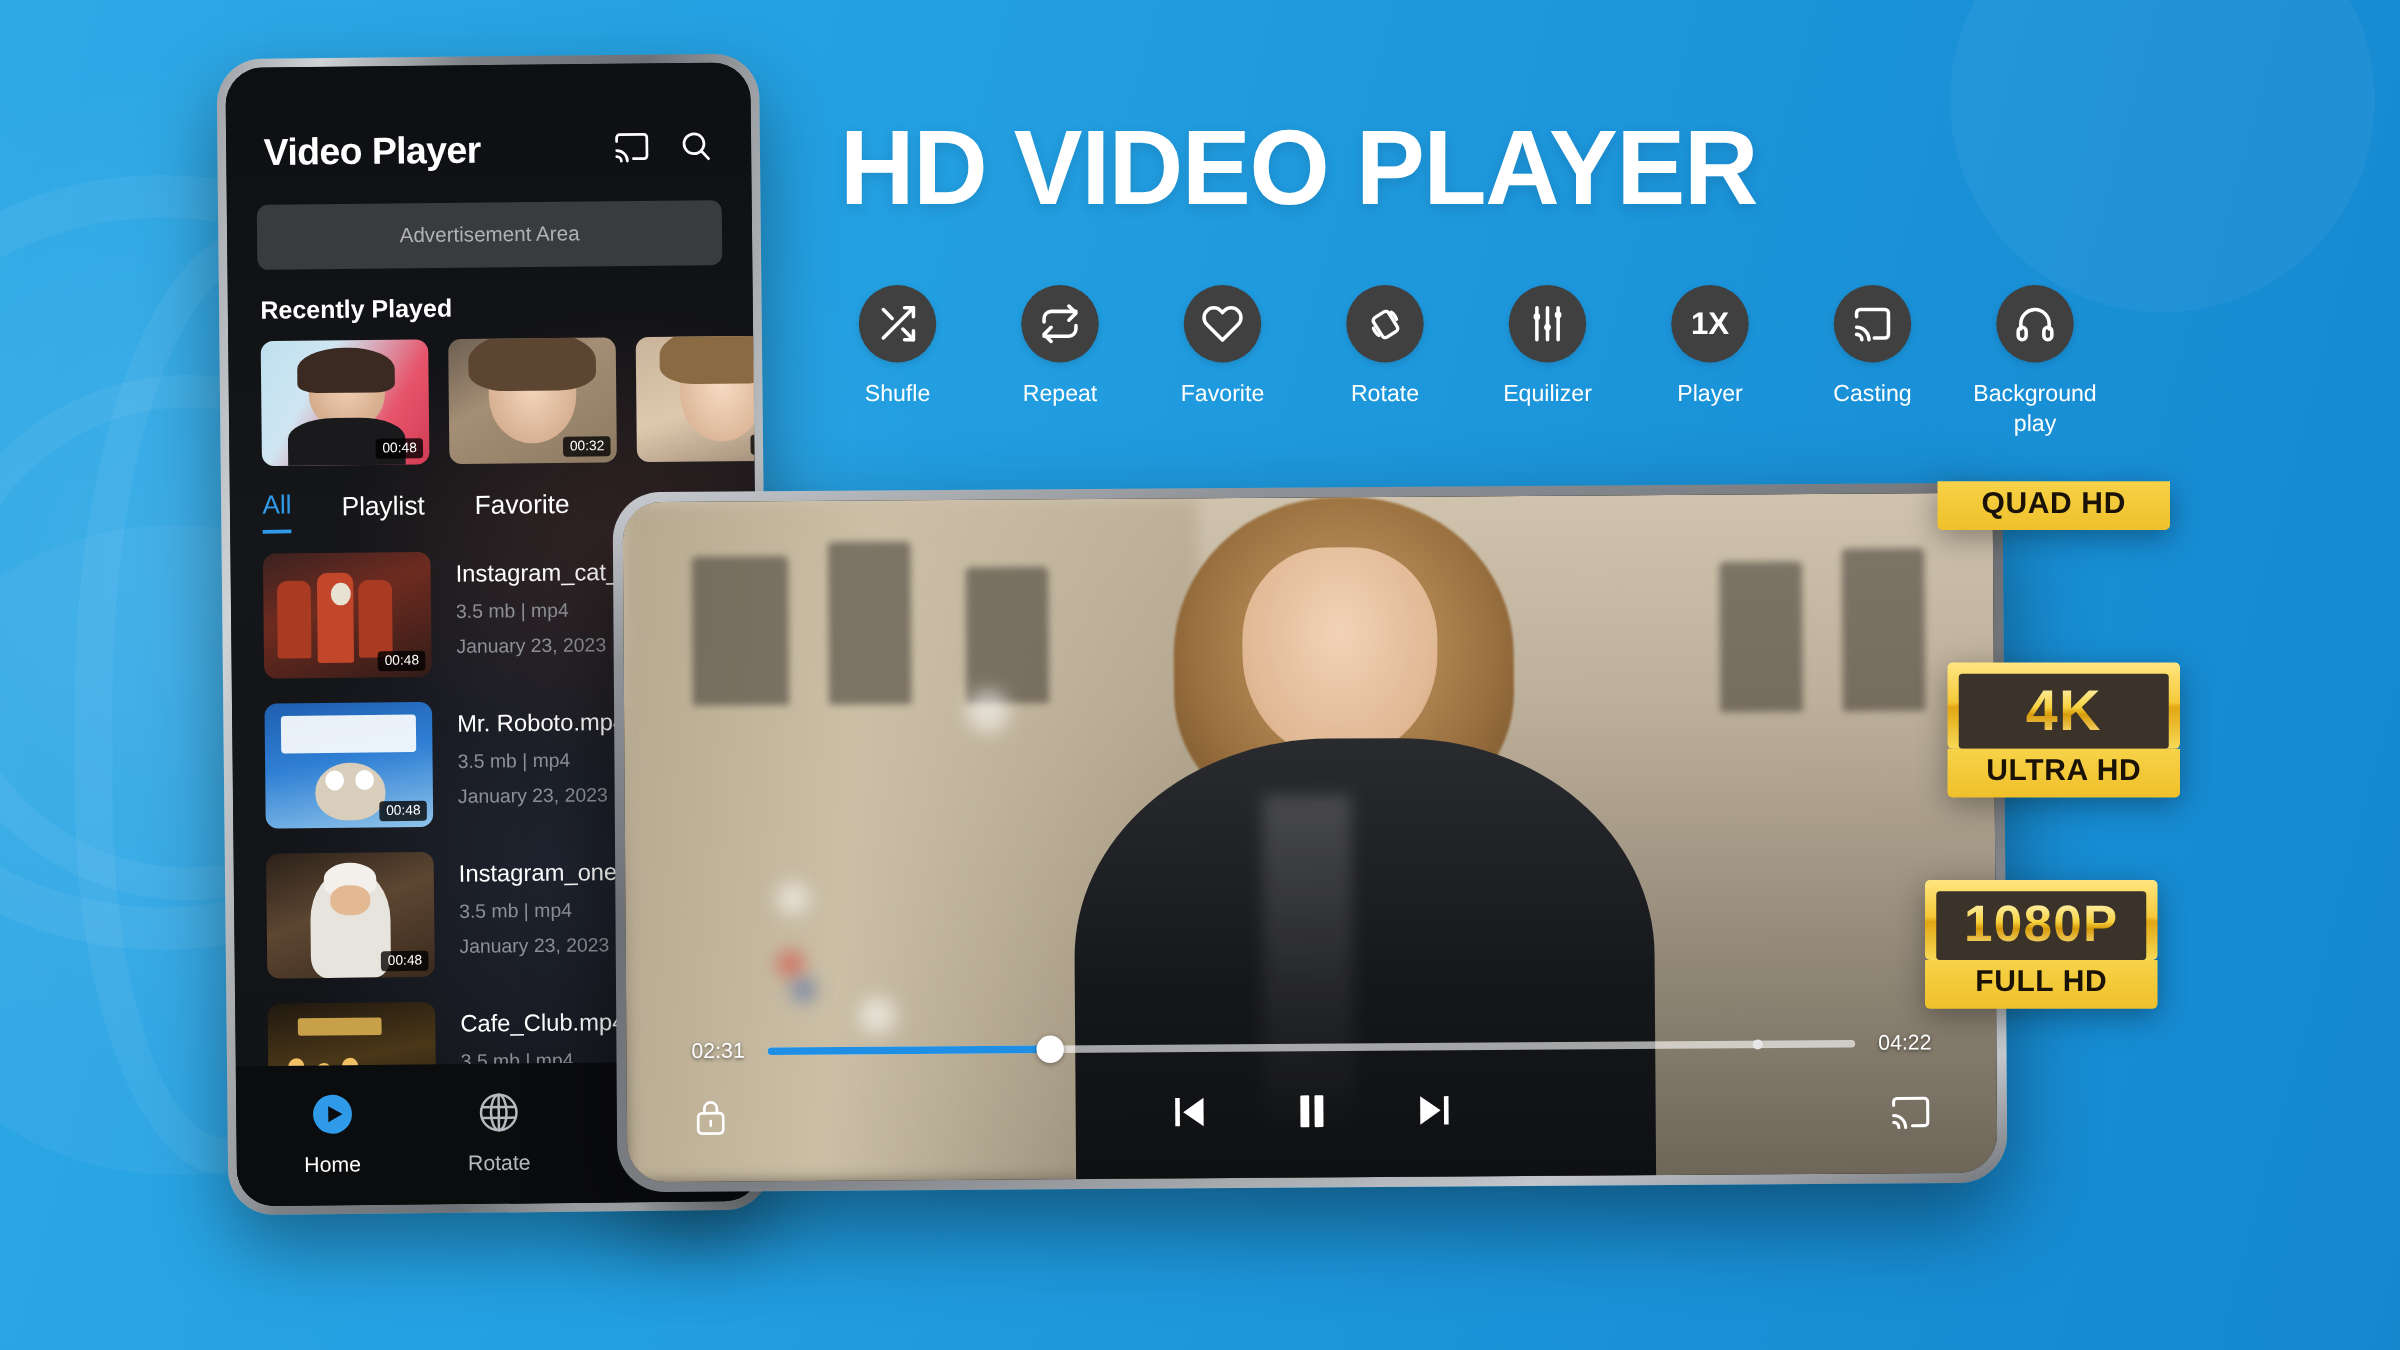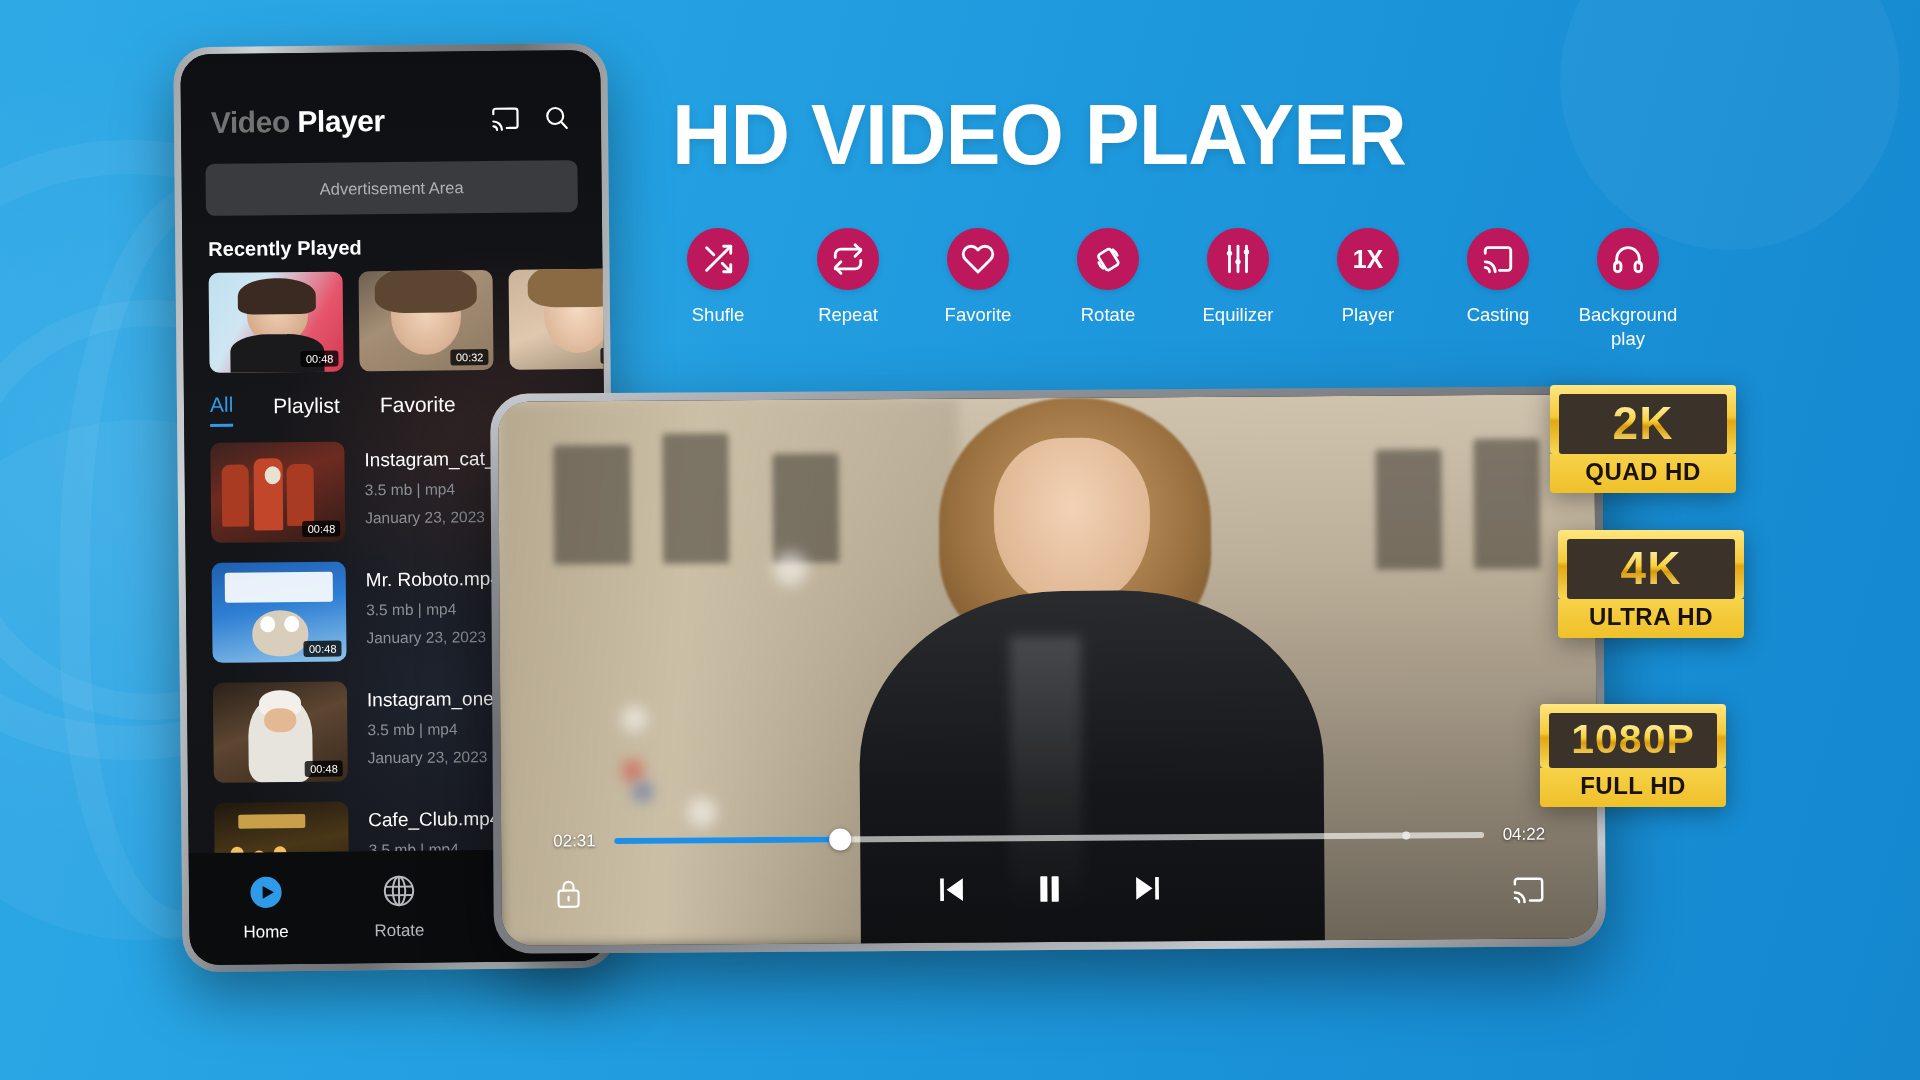--- a/index.html
+++ b/index.html
@@ -45,21 +45,21 @@
   }
 
   
   #features {
     position:absolute; left:672px; top:228px;
     display:flex; gap:38px; align-items:flex-start;
   }
   .feat { width:92px; display:flex; flex-direction:column; align-items:center; }
   .feat .circ {
     width:62px; height:62px; border-radius:50%;
-    background:#be185d;
+    background:#404040;
     display:flex; align-items:center; justify-content:center;
     box-shadow:0 2px 6px rgba(0,0,0,0.12);
   }
   .feat .circ svg { width:34px; height:34px; }
   .feat .lbl {
     margin-top:13px; color:#ffffff; font-size:18.5px;
     text-align:center; line-height:1.32; font-weight:400;
   }
   .speedtxt { color:#fff; font-size:25px; font-weight:bold; letter-spacing:0px; }
 
@@ -83,21 +83,21 @@
       radial-gradient(ellipse 380px 300px at 76% 42%, rgba(120,70,60,0.30), rgba(0,0,0,0) 62%),
       radial-gradient(ellipse 300px 420px at 60% 70%, rgba(40,48,66,0.55), rgba(0,0,0,0) 70%),
       linear-gradient(180deg,#0e0f12 0%,#15161a 40%,#121317 100%);
   }
 
   .app-header {
     position:relative; display:flex; align-items:center;
     justify-content:space-between; padding:52px 30px 0 30px;
   }
   .app-title { font-size:30px; font-weight:bold; letter-spacing:-0.5px; }
-  .app-title .v { color:#737373; }
+  .app-title .v { color:#ffffff; }
   .app-title .p { color:#ffffff; }
   .hdr-icons { display:flex; gap:22px; align-items:center; }
   .hdr-icons svg { width:29px; height:29px; }
 
   .ad-box {
     position:relative; margin:24px 24px 0 24px; height:52px;
     background:#3a3b3e; border-radius:9px;
     display:flex; align-items:center; justify-content:center;
     color:#b0b1b3; font-size:16.5px;
   }
@@ -643,25 +643,20 @@
             <path d="M2 7V5a2 2 0 0 1 2-2h16a2 2 0 0 1 2 2v12a2 2 0 0 1-2 2h-7"></path>
           </svg>
         </span>
       </div>
 
     </div>
   </div>
 </div>
 
 <div class="badge" id="badge-2k">
-  <div class="top">
-    <div class="inner">
-      <div class="big">2K</div>
-    </div>
-  </div>
   <div class="sub">QUAD HD</div>
 </div>
 
 <div class="badge" id="badge-4k">
   <div class="top">
     <div class="inner">
       <div class="big">4K</div>
     </div>
   </div>
   <div class="sub">ULTRA HD</div>

